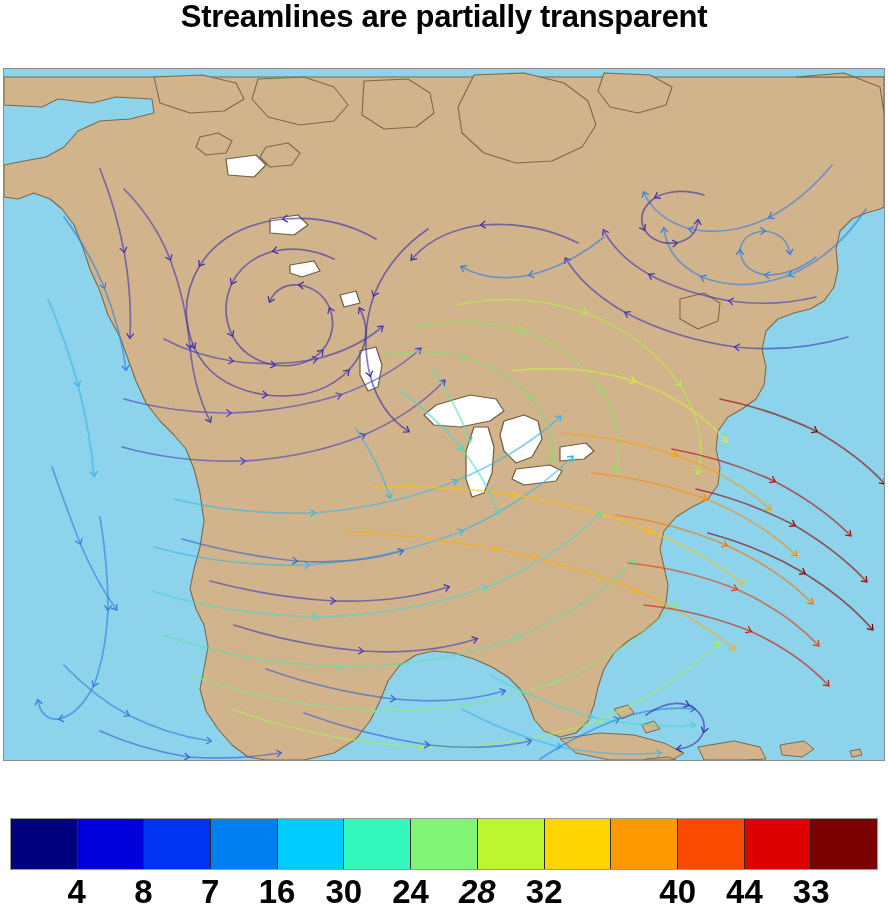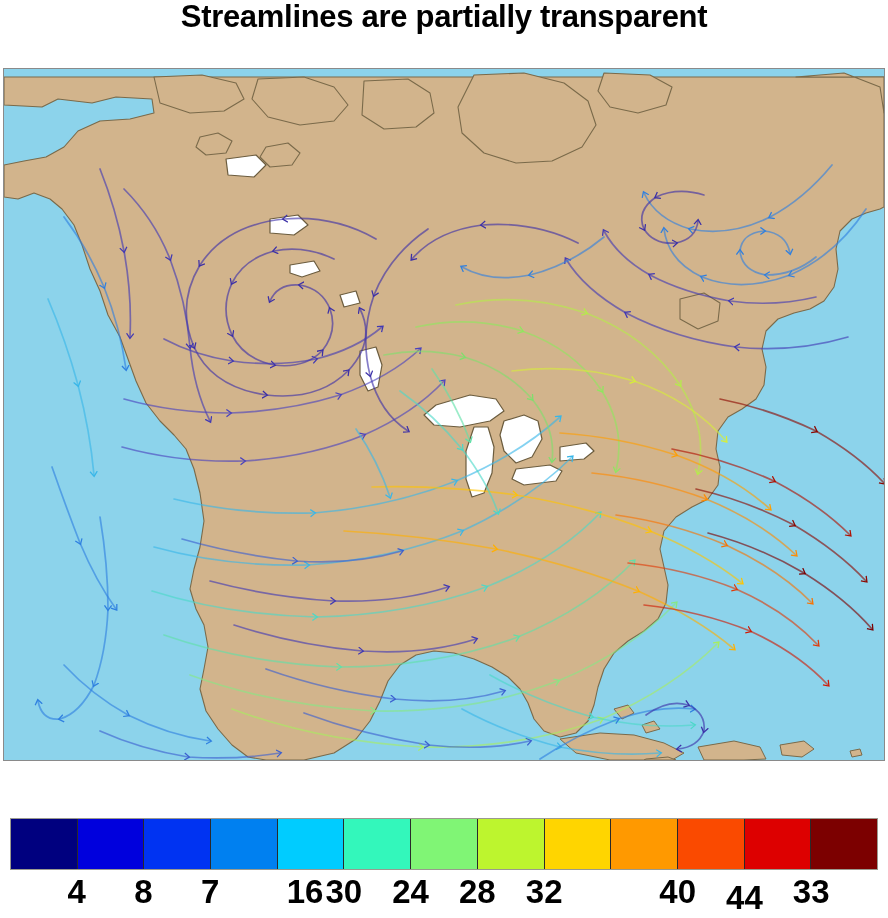--- a/index.html
+++ b/index.html
@@ -181,22 +181,22 @@
     <div class="cbar-cell" style="background: rgb(255, 213, 0);"></div>
     <div class="cbar-cell" style="background: rgb(255, 153, 0);"></div>
     <div class="cbar-cell" style="background: rgb(250, 74, 0);"></div>
     <div class="cbar-cell" style="background: rgb(221, 0, 0);"></div>
     <div class="cbar-cell" style="background: rgb(124, 0, 0);"></div>
   </div>
 <div id="cbar-labels">
     <div class="cbar-label" style="left: 7.69231%;">4</div>
     <div class="cbar-label" style="left: 15.3846%;">8</div>
     <div class="cbar-label" style="left: 23.0769%;">7</div>
-    <div class="cbar-label" style="left: 30.7692%; margin-left: 28px;">16</div>
+    <div class="cbar-label" style="left: 30.7692%;">16</div>
     <div class="cbar-label" style="left: 38.4615%;">30</div>
     <div class="cbar-label" style="left: 46.1538%;">24</div>
-    <div class="cbar-label" style="left: 53.8462%;">28</div>
+    <div class="cbar-label" style="left: 53.8462%; font-style: italic;">28</div>
     <div class="cbar-label" style="left: 61.5385%;">32</div>
     <div class="cbar-label" style="left: 69.2308%; margin-top: 44px;">36</div>
     <div class="cbar-label" style="left: 76.9231%; text-align: right;">40</div>
-    <div class="cbar-label" style="left: 84.6154%; margin-top: 6px;">44</div>
+    <div class="cbar-label" style="left: 84.6154%;">44</div>
     <div class="cbar-label" style="left: 92.3077%;">33</div>
   </div>
 
 </body></html>

